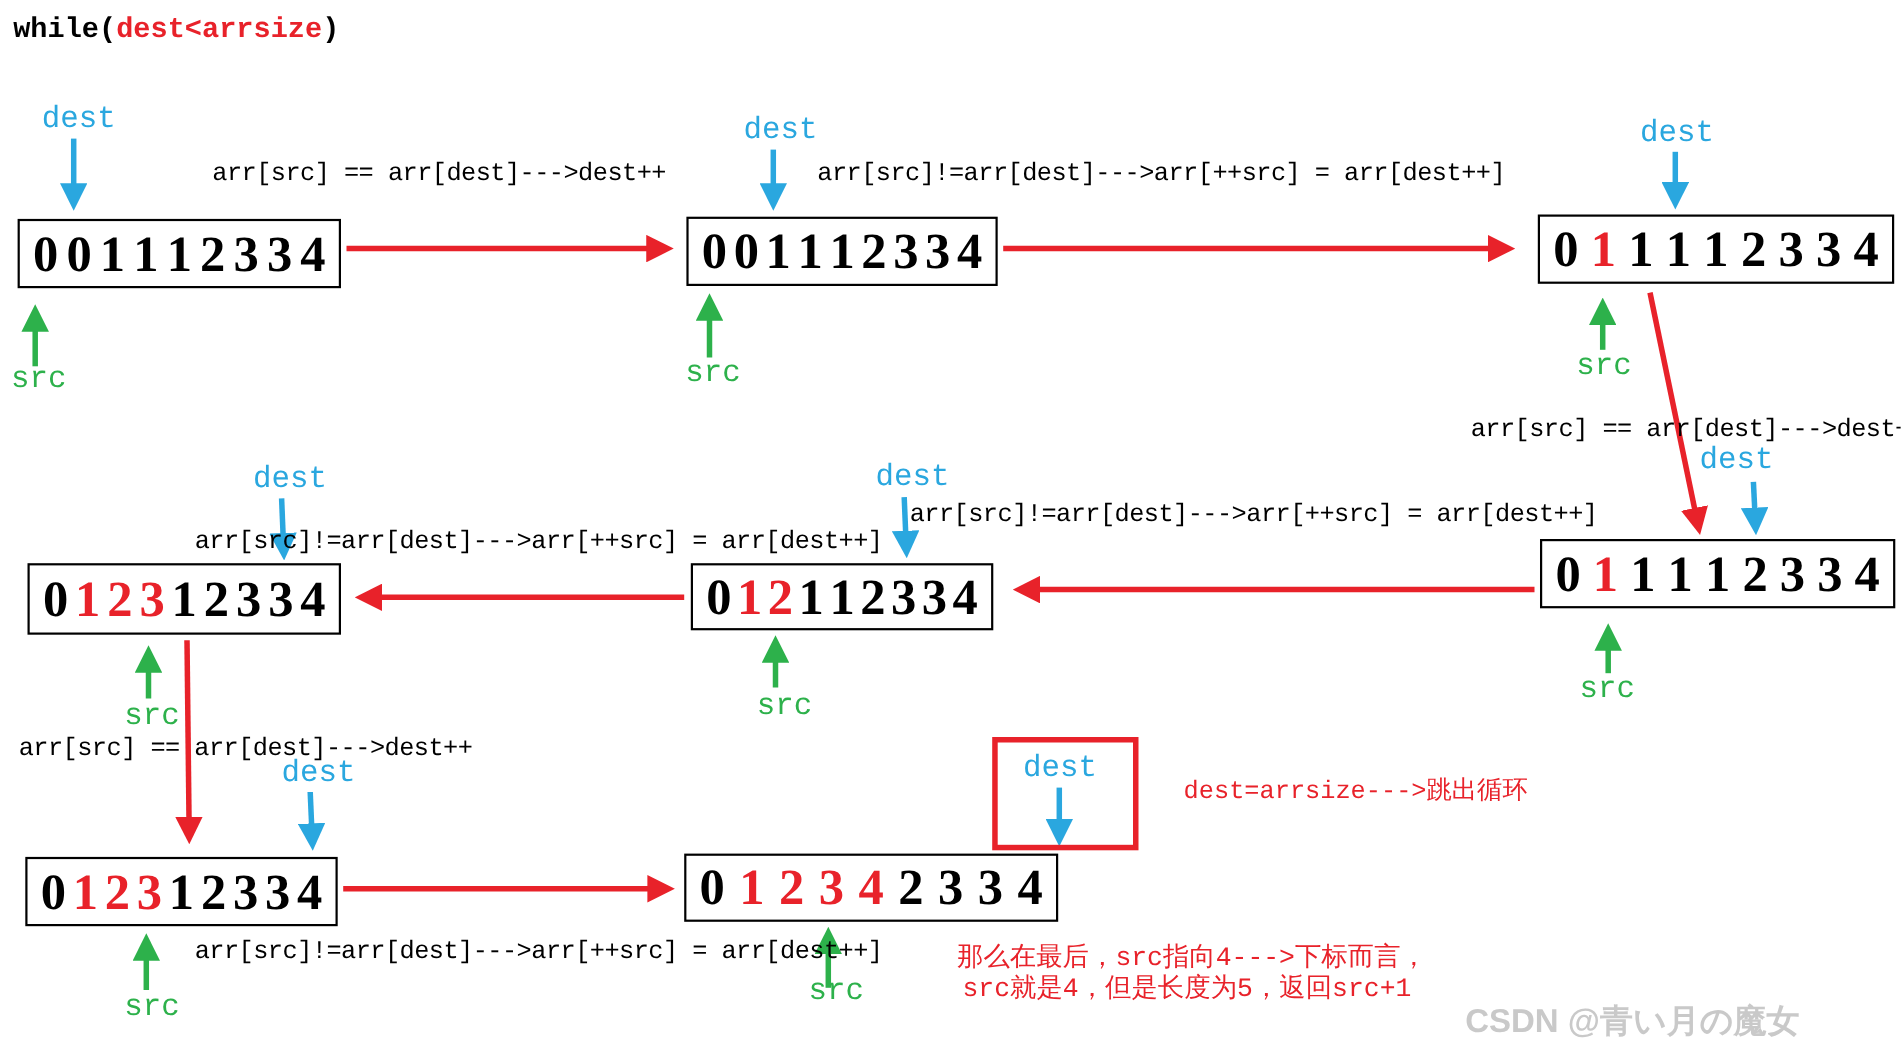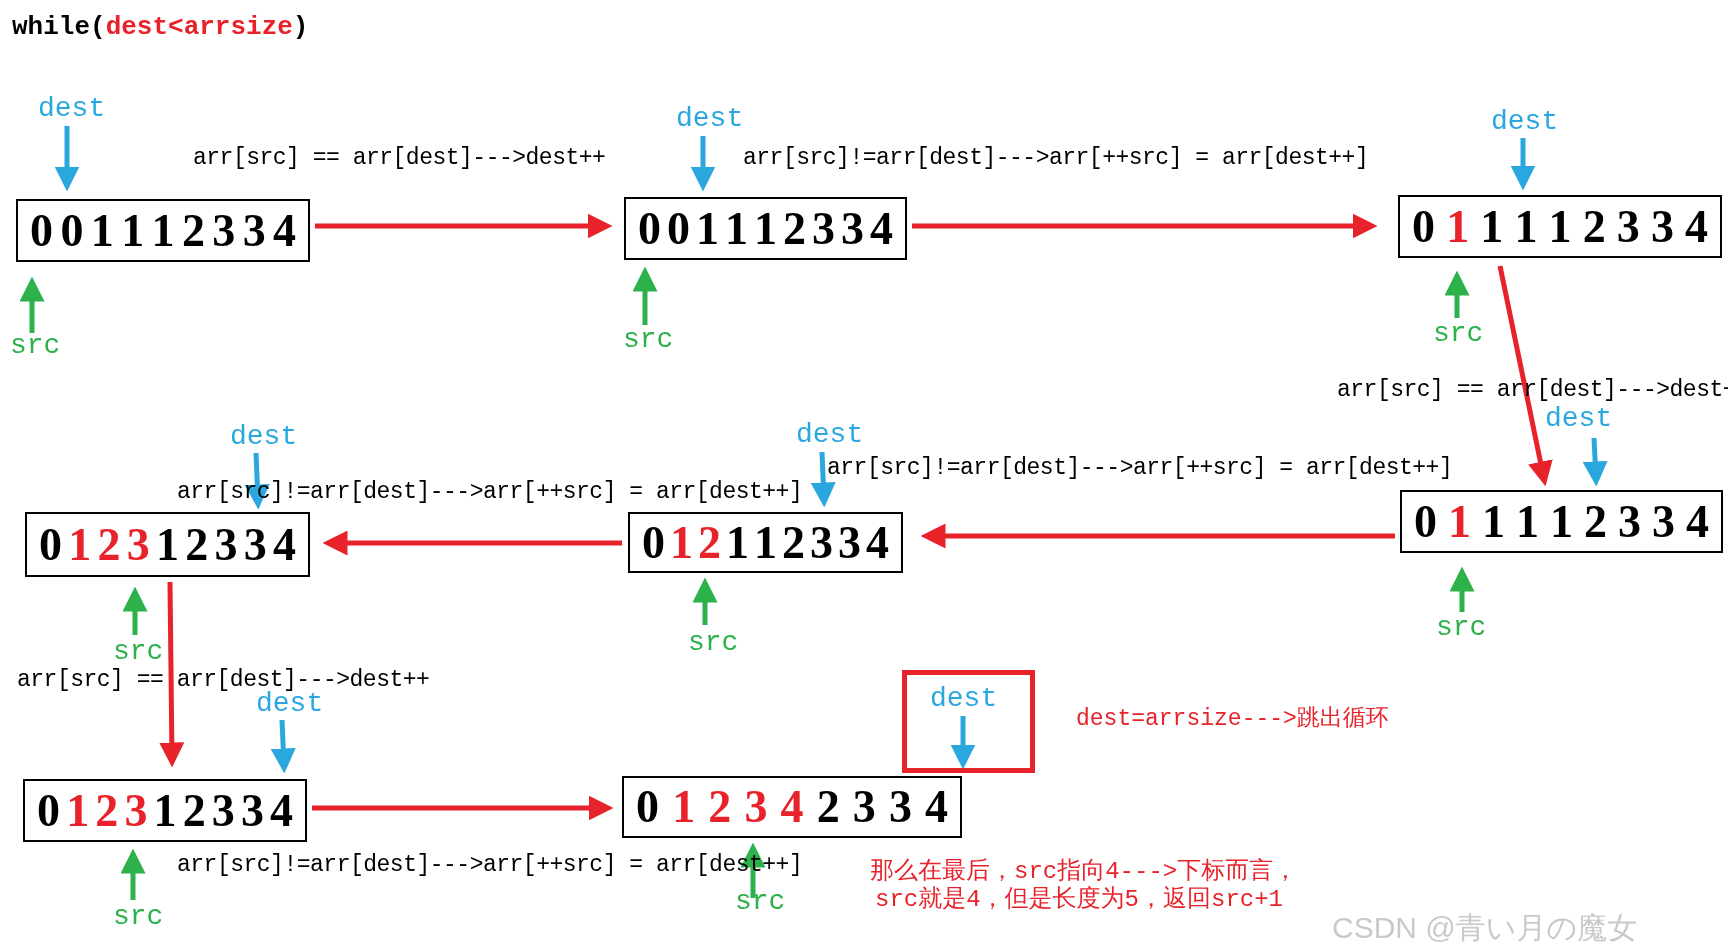--- a/index.html
+++ b/index.html
@@ -187,15 +187,15 @@
   <div class="rule" style="left:1337px;top:379px;">arr[src] == arr[dest]---&gt;dest++</div>
   <div class="rule" style="left:827px;top:457px;">arr[src]!=arr[dest]---&gt;arr[++src] = arr[dest++]</div>
   <div class="rule" style="left:177px;top:481px;">arr[src]!=arr[dest]---&gt;arr[++src] = arr[dest++]</div>
   <div class="rule" style="left:17px;top:669px;">arr[src] == arr[dest]---&gt;dest++</div>
   <div class="rule" style="left:177px;top:854px;">arr[src]!=arr[dest]---&gt;arr[++src] = arr[dest++]</div>
 
   <div class="note" style="left:1076px;top:708px;font-size:23px;">dest=arrsize---&gt;跳出循环</div>
   <div class="note" style="left:830px;top:860px;font-size:24px;margin-left:40px;">那么在最后，src指向4---&gt;下标而言，</div>
   <div class="note" style="left:830px;top:888px;font-size:24px;margin-left:45px;">src就是4，但是长度为5，返回src+1</div>
 
-  <div class="watermark" style="left:1332px;top:908px;">CSDN @青い月の魔女</div>
+  <div class="watermark" style="left:1332px;top:908px;font-weight:bold;">CSDN @青い月の魔女</div>
 
 </div>
 
 </body></html>

